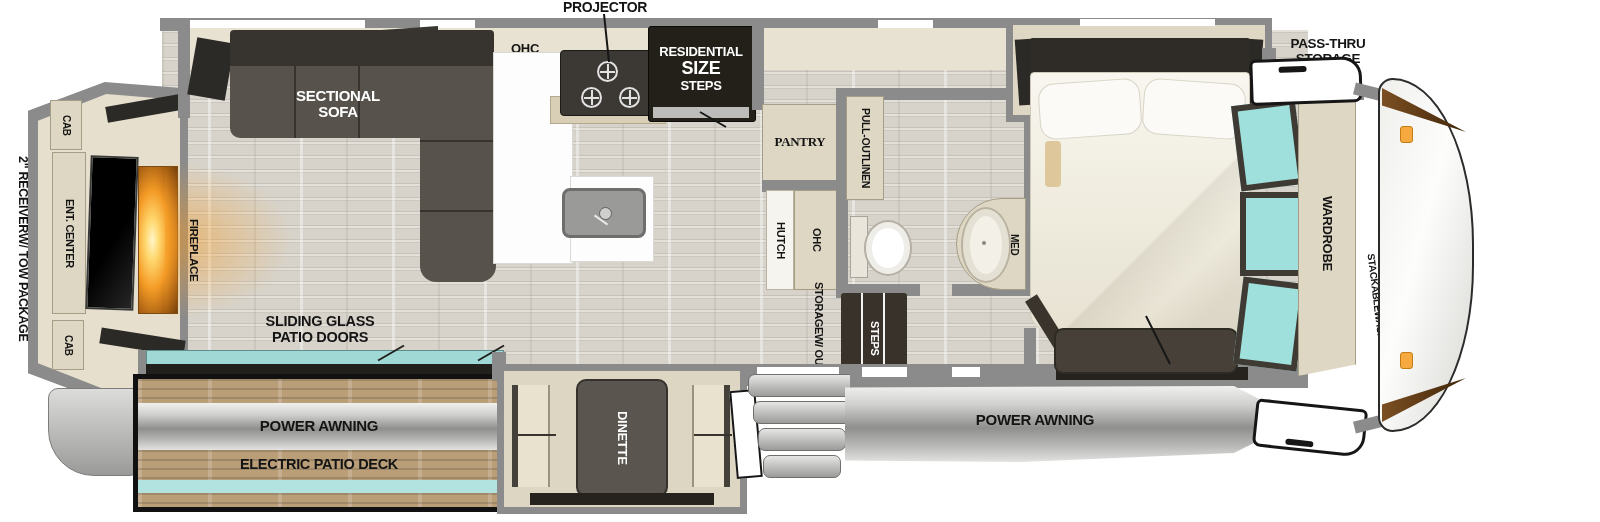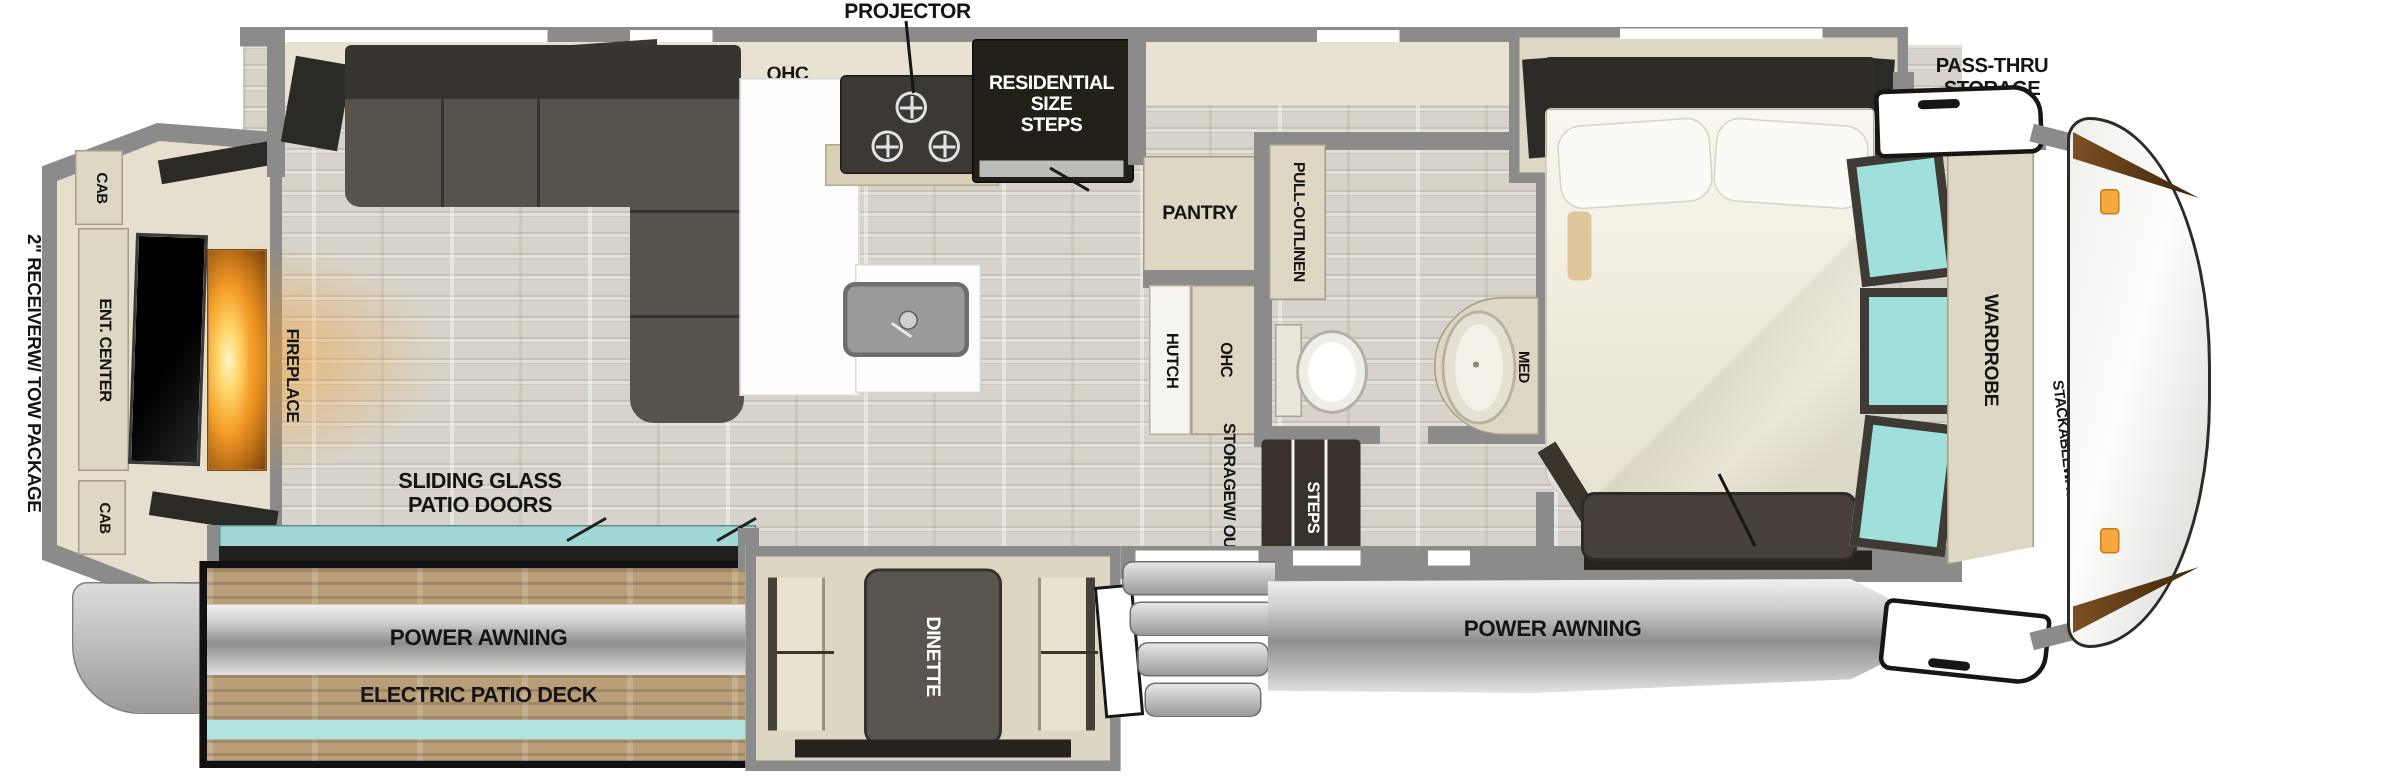--- a/index.html
+++ b/index.html
@@ -77,48 +77,52 @@
   <div class="a" style="left:238px;top:26px;width:200px;height:28px;background:#3a3732;clip-path:polygon(0 50%,100% 0,100% 55%,0 100%);"></div>
   <div class="a lbl" style="left:505px;top:42px;width:40px;font-size:13px;">OHC</div>
 
   <div class="a" style="left:230px;top:30px;width:264px;height:38px;background:#37342f;border-radius:4px;"></div>
   <div class="a" style="left:230px;top:66px;width:192px;height:72px;background:#57524b;border-radius:0 0 0 10px;"></div>
   <div class="a" style="left:420px;top:66px;width:76px;height:216px;background:#57524b;border-radius:0 0 16px 16px;"></div>
   <div class="a cushion-line" style="left:294px;top:66px;width:2px;height:72px;"></div>
   <div class="a cushion-line" style="left:358px;top:66px;width:2px;height:72px;"></div>
   <div class="a cushion-line" style="left:420px;top:140px;width:76px;height:2px;"></div>
   <div class="a cushion-line" style="left:420px;top:210px;width:76px;height:2px;"></div>
+  <div class="a c" style="left:258px;top:80px;width:160px;height:48px;flex-direction:column;">
+    <div class="lbl wlbl" style="font-size:15px;">SECTIONAL</div>
+    <div class="lbl wlbl" style="font-size:15px;">SOFA</div>
+  </div>
 
   <div class="a" style="left:493px;top:52px;width:80px;height:212px;background:#fdfdfd;border:1px solid #d9d9d6;box-sizing:border-box;"></div>
   <div class="a" style="left:570px;top:176px;width:84px;height:86px;background:#fdfdfd;border:1px solid #d9d9d6;box-sizing:border-box;"></div>
   <div class="a" style="left:550px;top:96px;width:116px;height:28px;background:#d8cfb6;border:1px solid #b3a98c;box-sizing:border-box;"></div>
   <div class="a" style="left:560px;top:50px;width:94px;height:64px;background:#3c3935;border-radius:4px;border:1px solid #1d1b18;">
     <div class="burner" style="left:36px;top:10px;"></div>
     <div class="burner" style="left:20px;top:36px;"></div>
     <div class="burner" style="left:58px;top:36px;"></div>
   </div>
   <div class="a lbl" style="left:545px;top:0px;width:120px;font-size:14px;">PROJECTOR</div>
 
   <div class="a" style="left:648px;top:26px;width:106px;height:94px;background:#232019;border-radius:3px;border:1px solid #0c0b09;">
     <div class="a c" style="left:0;top:6px;width:104px;height:72px;flex-direction:column;">
       <div class="lbl wlbl" style="font-size:13px;">RESIDENTIAL</div>
-      <div class="lbl wlbl" style="font-size:13px;">SIZE</div>
+      <div class="lbl wlbl" style="font-size:18px;">SIZE</div>
       <div class="lbl wlbl" style="font-size:13px;">STEPS</div>
     </div>
     <div class="a" style="left:4px;top:80px;width:96px;height:11px;background:#bcbcba;"></div>
   </div>
 
   <div class="a" style="left:562px;top:188px;width:84px;height:50px;background:#9a9a98;border:3px solid #6e6e6c;border-radius:8px;box-sizing:border-box;">
     <div class="a" style="left:34px;top:16px;width:11px;height:11px;border-radius:50%;background:#cfcfcd;border:1px solid #5f5f5d;"></div>
     <div class="a" style="left:28px;top:28px;width:16px;height:2px;background:#e8e8e6;transform:rotate(35deg);"></div>
   </div>
 
   <div class="a wall" style="left:752px;top:26px;width:12px;height:84px;"></div>
 
-  <div class="a tan c" style="left:762px;top:104px;width:76px;height:77px;">
+  <div class="a tan c" style="left:762px;top:104px;width:76px;height:77px;font-family:Liberation Serif, serif;">
     <div class="lbl" style="font-size:13px;">PANTRY</div>
   </div>
   <div class="a wall" style="left:762px;top:180px;width:76px;height:12px;"></div>
 
   <div class="a c" style="left:766px;top:190px;width:28px;height:100px;background:#f6f4ee;border:1px solid #b9b2a0;box-sizing:border-box;">
     <div class="lbl v" style="font-size:11px;">HUTCH</div>
   </div>
   <div class="a tan c" style="left:794px;top:190px;width:44px;height:100px;">
     <div class="lbl v" style="font-size:11px;">OHC</div>
   </div>

